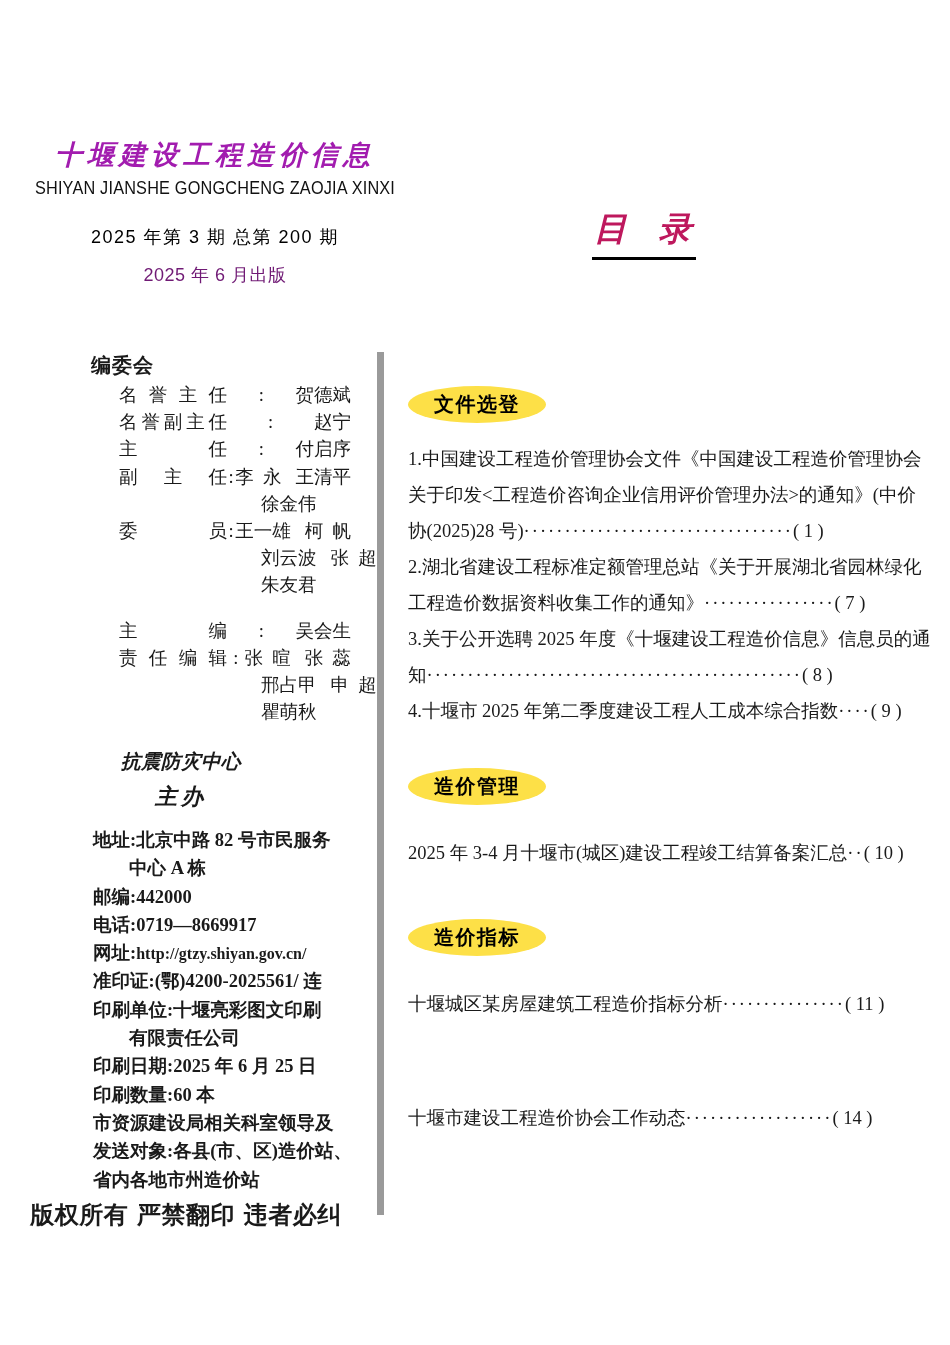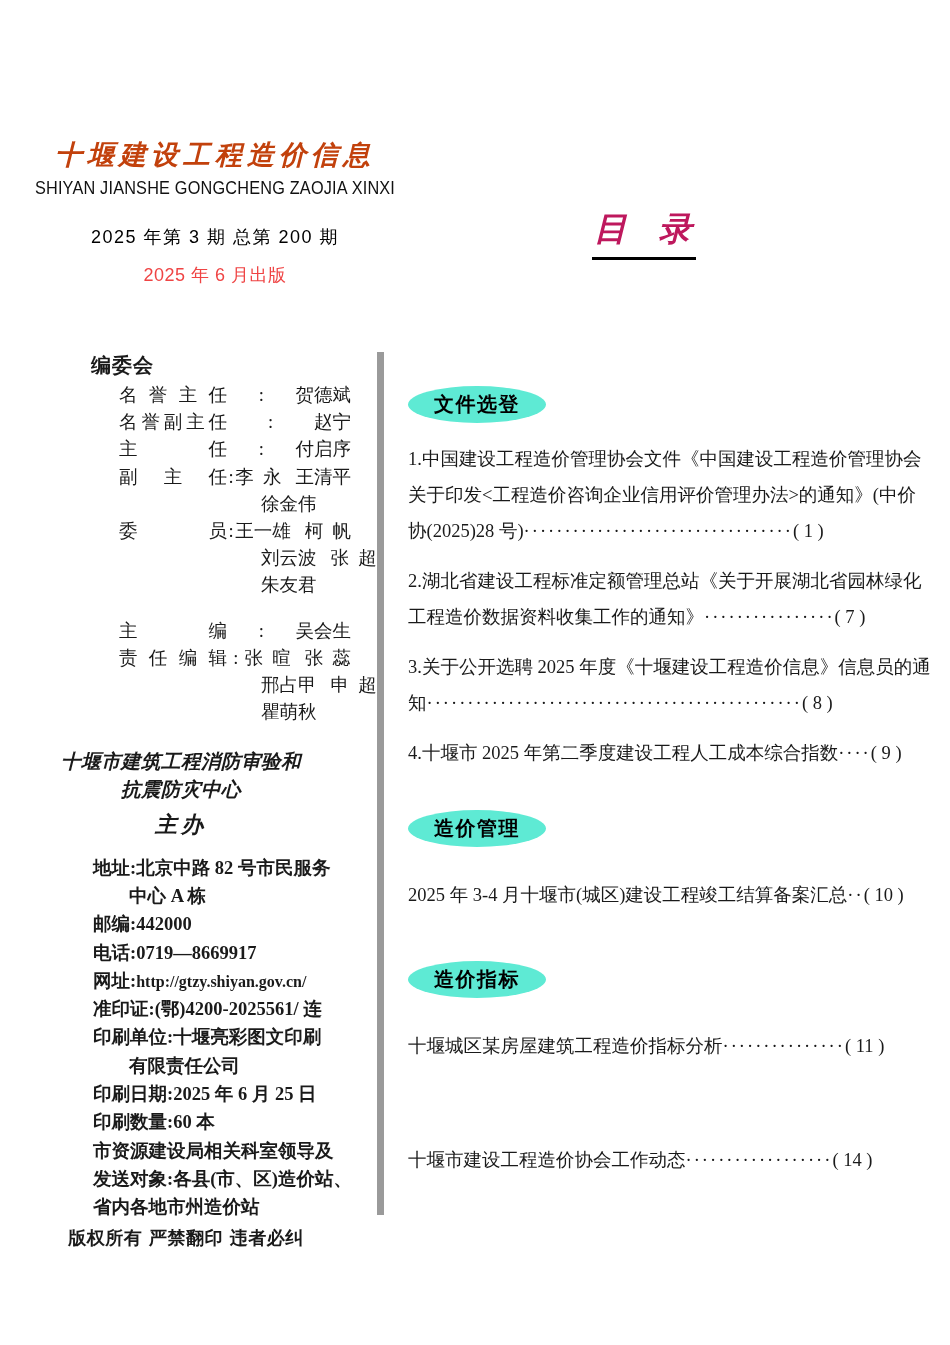--- a/index.html
+++ b/index.html
@@ -23,21 +23,21 @@
     top: 138px;
     width: 430px;
     text-align: center;
   }
   .mast-cn {
     font-family: "DejaVu Serif", "Liberation Serif", serif;
     font-weight: bold;
     font-style: italic;
     font-size: 27px;
     letter-spacing: 5px;
-    color: #c2410c;
+    color: #a21caf;
     white-space: nowrap;
     line-height: 1.25;
   }
   .mast-py {
     font-family: "Liberation Sans", "DejaVu Sans", sans-serif;
     font-size: 17.5px;
     letter-spacing: 0.2px;
     color: #111;
     margin-top: 6px;
     transform: scaleX(0.93);
@@ -49,21 +49,21 @@
     letter-spacing: 1.5px;
     margin-top: 26px;
     color: #000;
     white-space: nowrap;
   }
   .mast-pubdate {
     font-family: "Liberation Sans", "DejaVu Sans", sans-serif;
     font-size: 18px;
     letter-spacing: 0.5px;
     margin-top: 14px;
-    color: #ef4444;
+    color: #701a75;
     white-space: nowrap;
   }
 
   
   .toc-title-wrap {
     position: absolute;
     left: 592px;
     top: 207px;
     text-align: center;
   }
@@ -165,55 +165,54 @@
     font-weight: bold;
   }
   .info-row { white-space: nowrap; }
   .info-cont { padding-left: 36px; white-space: nowrap; }
   .info-url { font-size: 16px; }
 
   .copyright {
     margin-top: 5px;
     font-family: "DejaVu Sans", "Liberation Sans", sans-serif;
     font-weight: bold;
-    font-size: 18px;
+    font-size: 24px;
     text-align: center;
     letter-spacing: 0.5px;
     white-space: nowrap;
     padding-left: 10px;
   }
 
   
   .right-col {
     position: absolute;
     left: 408px;
     top: 386px;
     width: 486px;
   }
   .section-badge {
     display: inline-block;
-    background: #5eead4;
+    background: #fde047;
     color: #000;
     font-family: "DejaVu Sans", "Liberation Sans", sans-serif;
     font-weight: bold;
     font-size: 20px;
     letter-spacing: 1.5px;
     border-radius: 50%;
     padding: 8px 26px 9px 26px;
     white-space: nowrap;
     line-height: 1;
   }
   .entries {
     margin-top: 18px;
     font-size: 18.5px;
     line-height: 1.95;
   }
   .entry {
     text-align: justify;
-    margin-top: 14px;
   }
   .entry-line { white-space: nowrap; }
   .leader { letter-spacing: 2px; }
   .sec-block { margin-bottom: 2px; }
   .sec-gap-1 { height: 36px; }
   .sec-gap-2 { height: 46px; }
 </style>
 </head>
 <body>
 
@@ -279,21 +278,20 @@
         <span class="kv-colon">:</span>
         <span class="kv-val">张  暄   张  蕊</span>
     </div>
     <div class="kv-cont">邢占甲   申  超</div>
     <div class="kv-cont">瞿萌秋</div>
   </div>
 
   <div class="spacer-sm"></div>
 
   <div class="sponsor">
-    <div>十堰市建筑工程消防审验和</div>
     <div>抗震防灾中心</div>
   </div>
   <div class="sponsor-role">主办</div>
 
   <div class="info-list">
     <div class="info-row">
       <span>地址</span>:<span>北京中路 82 号市民服务</span>
     </div>
     <div class="info-cont">中心 A 栋</div>
 

